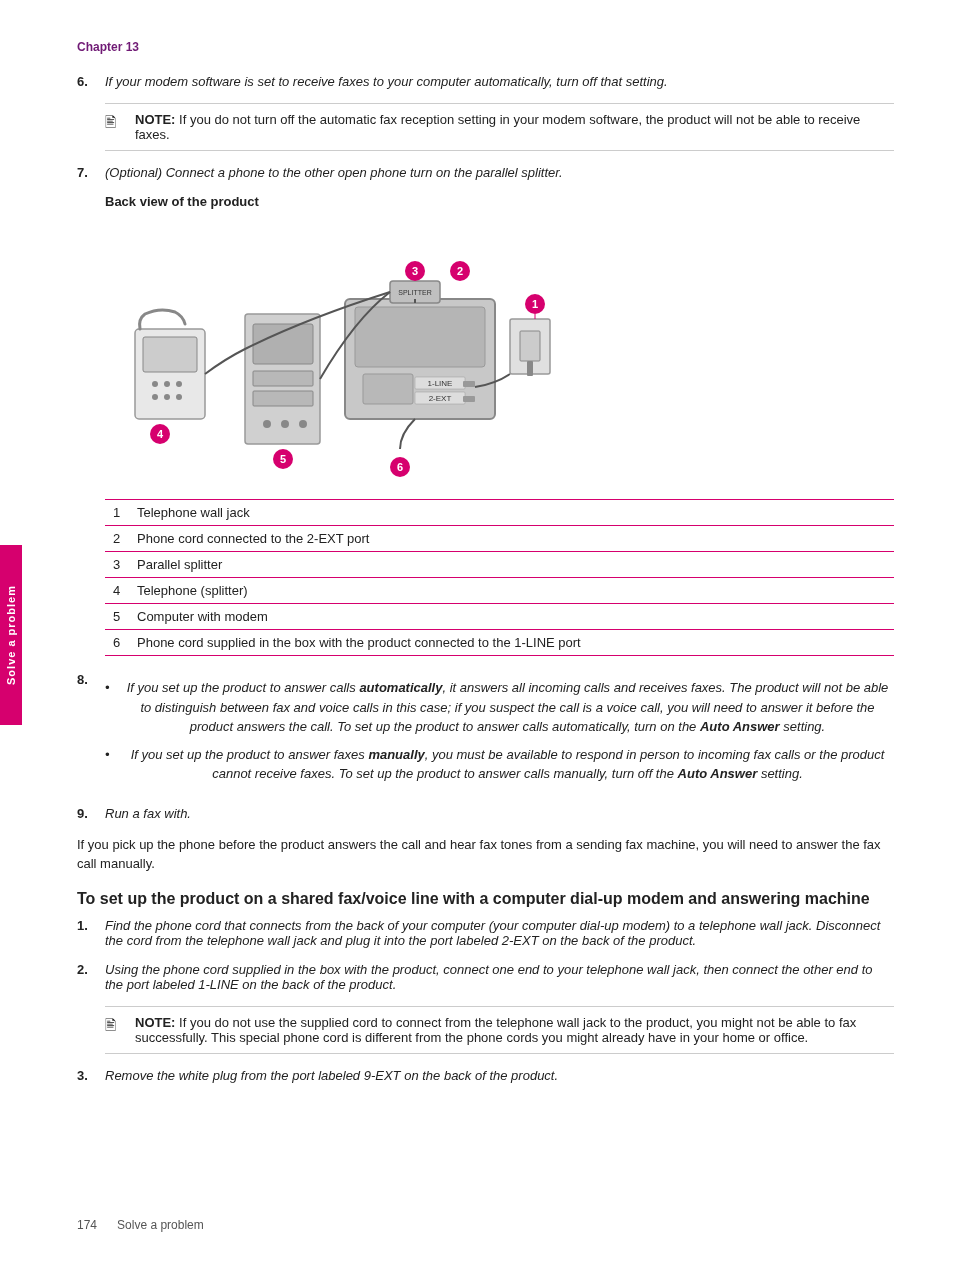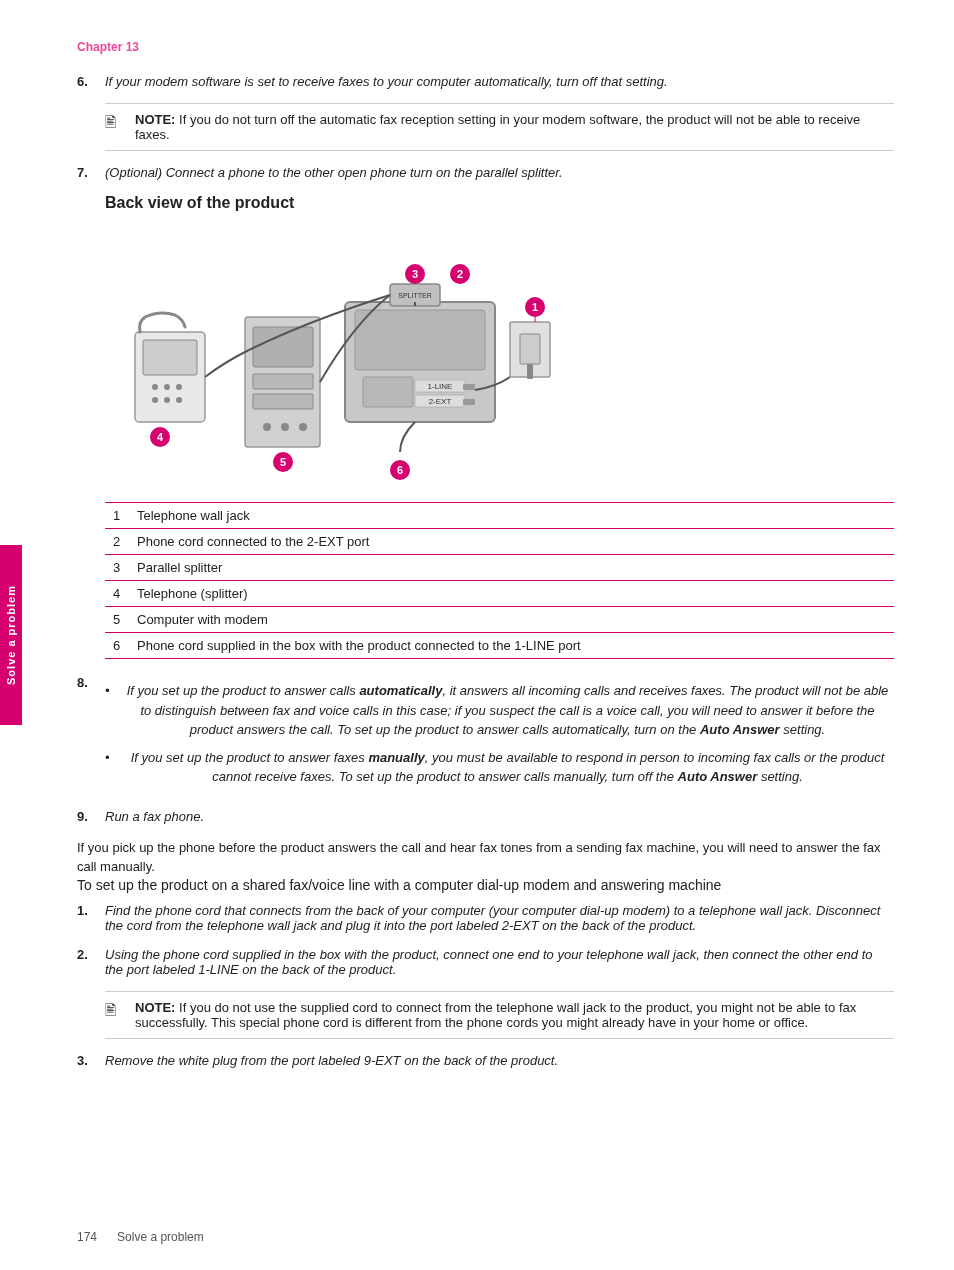--- a/index.html
+++ b/index.html
@@ -44,21 +44,21 @@
     }
 
     .main-content {
       margin-left: 22px;
       padding: 40px 60px 40px 55px;
       flex: 1;
     }
 
     
     .chapter-label {
-      color: #ec4899;
+      color: #701a75;
       font-size: 12px;
       font-weight: bold;
       margin-bottom: 20px;
     }
 
     
     .step {
       display: flex;
       margin-bottom: 14px;
       align-items: flex-start;
@@ -91,21 +91,21 @@
       font-weight: bold;
     }
 
     
     .diagram-section {
       margin: 14px 0 14px 28px;
     }
     .diagram-title {
       font-weight: bold;
       margin-bottom: 10px;
-      font-size: 16px;
+      font-size: 13px;
     }
 
     
     .diagram-container {
       width: 480px;
       height: 270px;
       position: relative;
       margin-bottom: 10px;
     }
 
@@ -147,40 +147,40 @@
       content: '•';
       position: absolute;
       left: 0;
     }
 
     .bold { font-weight: bold; }
 
     
     .page-footer {
       position: absolute;
-      bottom: 26px;
+      bottom: 38px;
       left: 22px;
       right: 0;
       padding: 0 87px 0 55px;
       display: flex;
       align-items: center;
       font-size: 12px;
       color: #555;
     }
     .footer-page {
       margin-right: 20px;
     }
     .footer-section {
       color: #555;
     }
 
     
     .section-heading {
-      font-weight: normal;
-      font-size: 14px;
+      font-weight: bold;
+      font-size: 16px;
       margin-bottom: 10px;
     }
   </style>
 </head>
 <body>
 
 <div class="page-wrapper">
 
   <div class="side-tab">
     <span class="side-tab-text">Solve a problem</span>
@@ -324,24 +324,24 @@
           </li>
           <li>
             If you set up the product to answer faxes <strong>manually</strong>, you must be available to respond in person to incoming fax calls or the product cannot receive faxes. To set up the product to answer calls manually, turn off the <strong>Auto Answer</strong> setting.
           </li>
         </ul>
       </div>
     </div>
 
     <div class="step">
       <span class="step-num bold">9.</span>
-      <span class="step-content">Run a fax phone.</span>
-    </div>
-
-    <p style="line-height:1.5;">If you pick up the phone before the product answers the call and hear fax tones from a sending fax machine, you will need to answer the fax call manually.</p>
+      <span class="step-content">Run a fax with.</span>
+    </div>
+
+    <p style="margin-bottom:16px;line-height:1.5;">If you pick up the phone before the product answers the call and hear fax tones from a sending fax machine, you will need to answer the fax call manually.</p>
 
     <p class="section-heading">To set up the product on a shared fax/voice line with a computer dial-up modem and answering machine</p>
 
     <div class="step">
       <span class="step-num bold">1.</span>
       <span class="step-content">Find the phone cord that connects from the back of your computer (your computer dial-up modem) to a telephone wall jack. Disconnect the cord from the telephone wall jack and plug it into the port labeled 2-EXT on the back of the product.</span>
     </div>
 
     <div class="step">
       <span class="step-num bold">2.</span>

